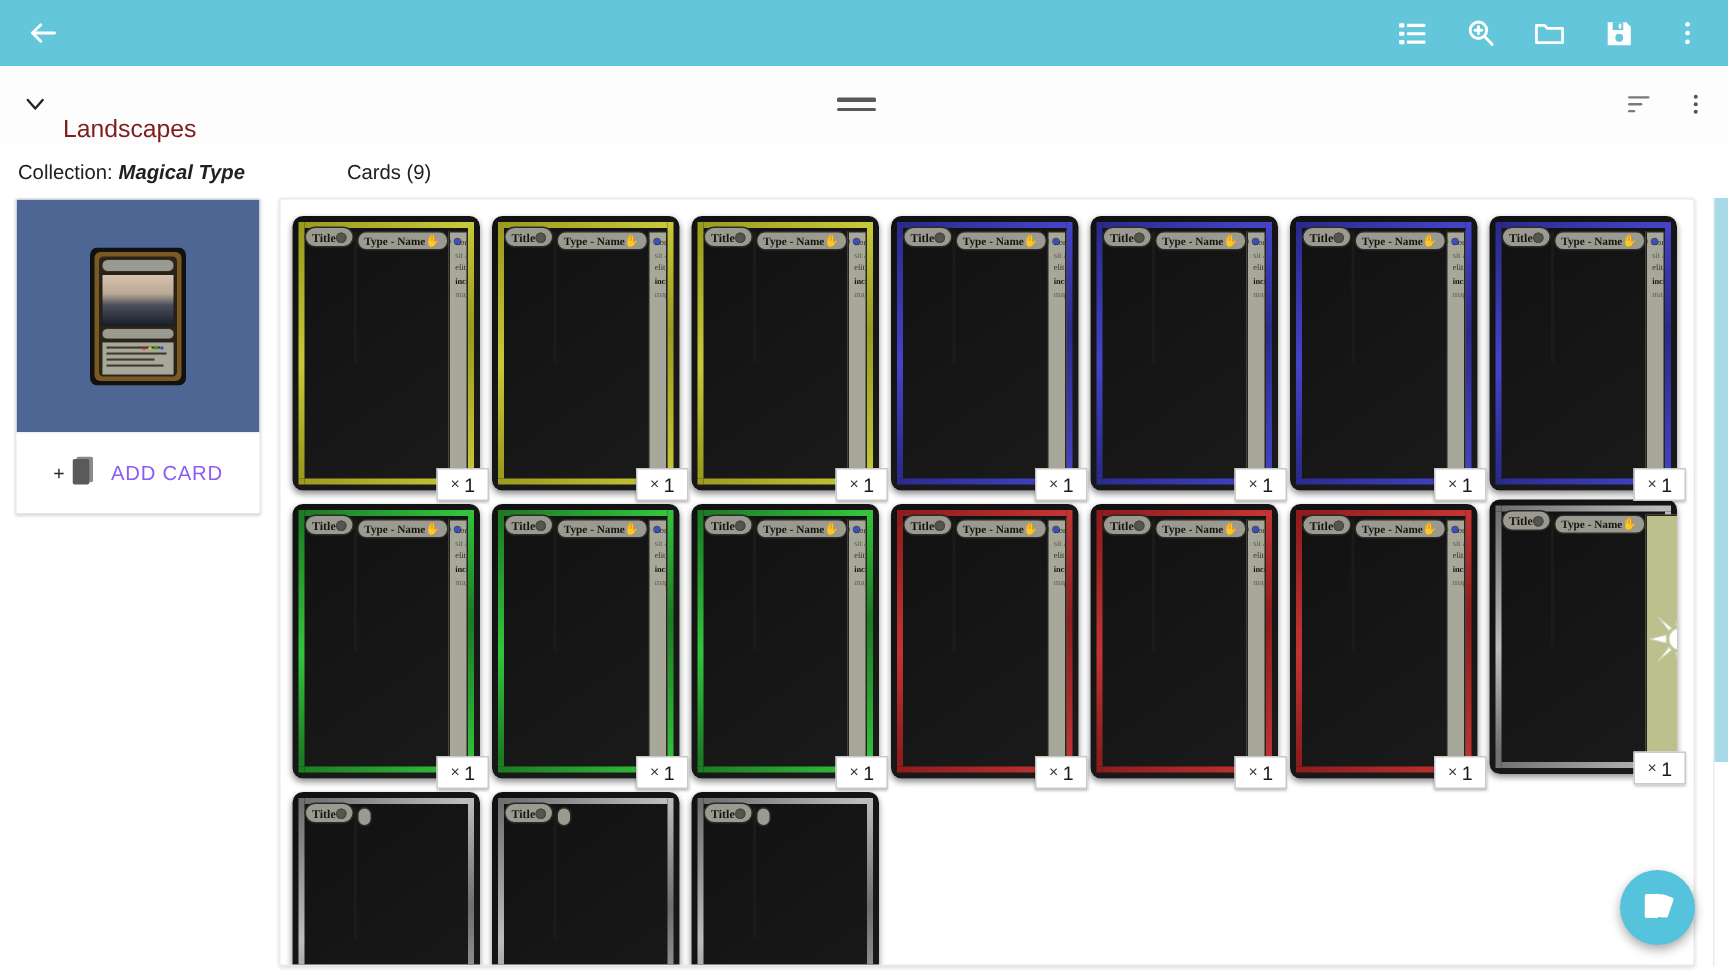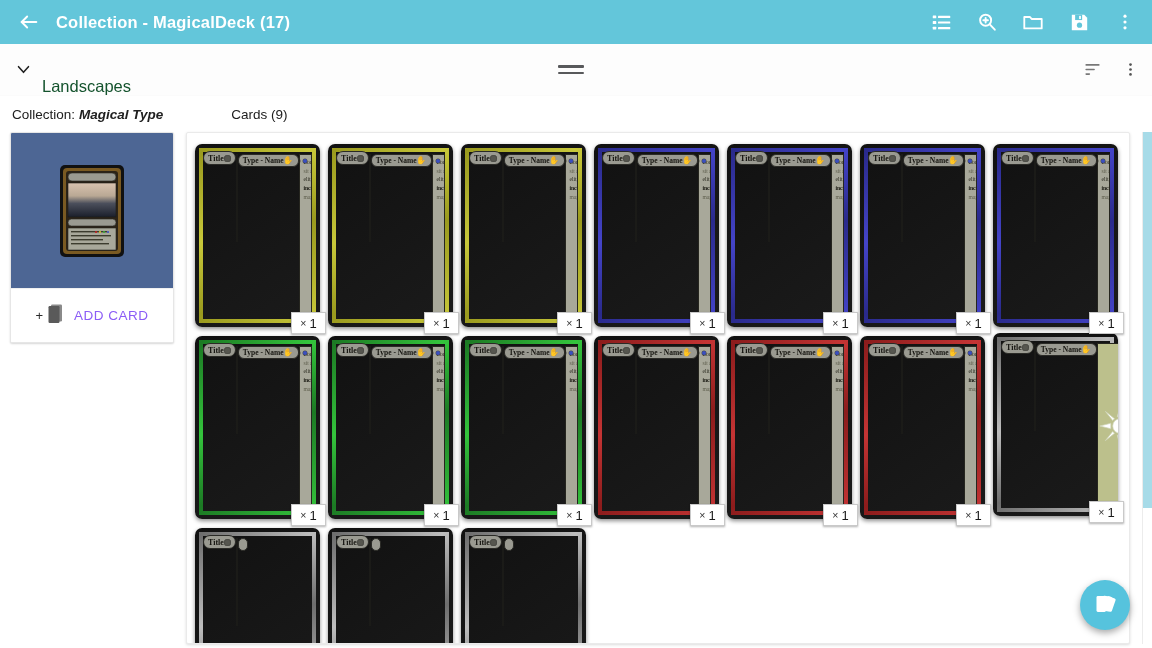--- a/index.html
+++ b/index.html
@@ -52,21 +52,21 @@
     border-bottom: 1px solid #fbfbfb;
   }
   .chev {
     width: 22px; height: 22px;
     display: flex; align-items: center; justify-content: center;
     margin-right: 8px;
     cursor: pointer;
   }
   .section-title {
     font-size: 16.5px;
-    color: #14532d;
+    color: #7f1d1d;
     font-weight: normal;
     margin-top: 34px;
   }
   .drag-handle {
     position: absolute;
     left: 558px; top: 50%; transform: translateY(-50%);
     width: 26px; height: 14px;
     display: flex; flex-direction: column; justify-content: center; gap: 4px;
     cursor: grab;
   }
@@ -305,21 +305,20 @@
 </head>
 <body>
 
 <div class="appbar">
   <div class="back-arrow">
     <svg width="22" height="22" viewBox="0 0 24 24" fill="none" stroke="#fff" stroke-width="2.1" stroke-linecap="round" stroke-linejoin="round">
       <line x1="20" y1="12" x2="4" y2="12"></line>
         <polyline points="10,18 4,12 10,6"></polyline>
     </svg>
   </div>
-  <div class="appbar-title">Collection - MagicalDeck (17)</div>
   <div class="appbar-spacer"></div>
   <div class="appbar-actions">
     <div class="act-icon">
       <svg width="21" height="21" viewBox="0 0 24 24" fill="#fff">
         <rect x="2" y="4" width="4" height="3.2" rx="0.6"></rect>
           <rect x="8" y="4.4" width="14" height="2.4" rx="0.6"></rect>
         <rect x="2" y="10.4" width="4" height="3.2" rx="0.6"></rect>
           <rect x="8" y="10.8" width="14" height="2.4" rx="0.6"></rect>
         <rect x="2" y="16.8" width="4" height="3.2" rx="0.6"></rect>
           <rect x="8" y="17.2" width="14" height="2.4" rx="0.6"></rect>

